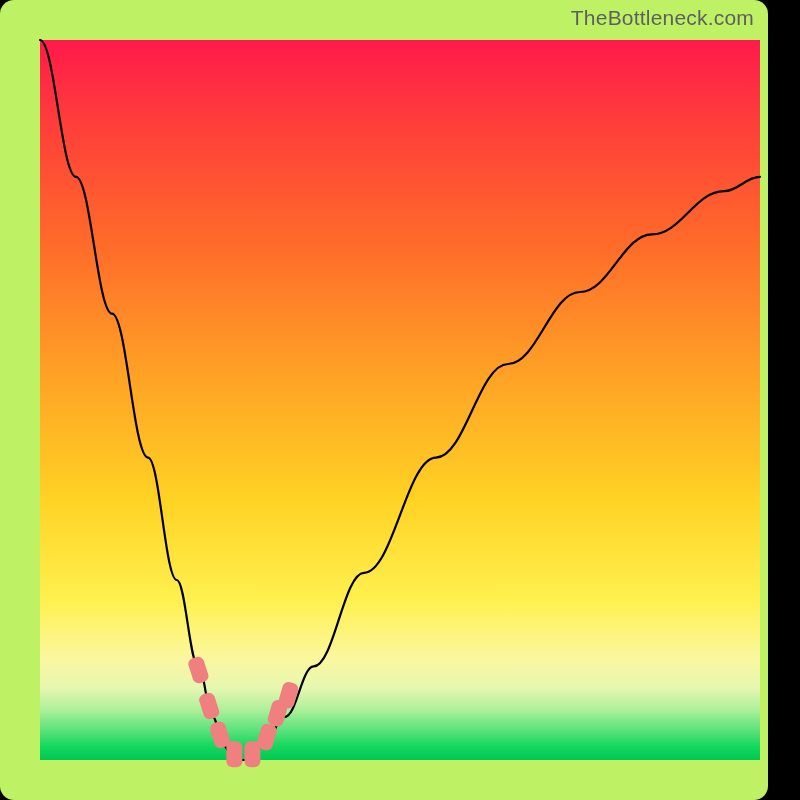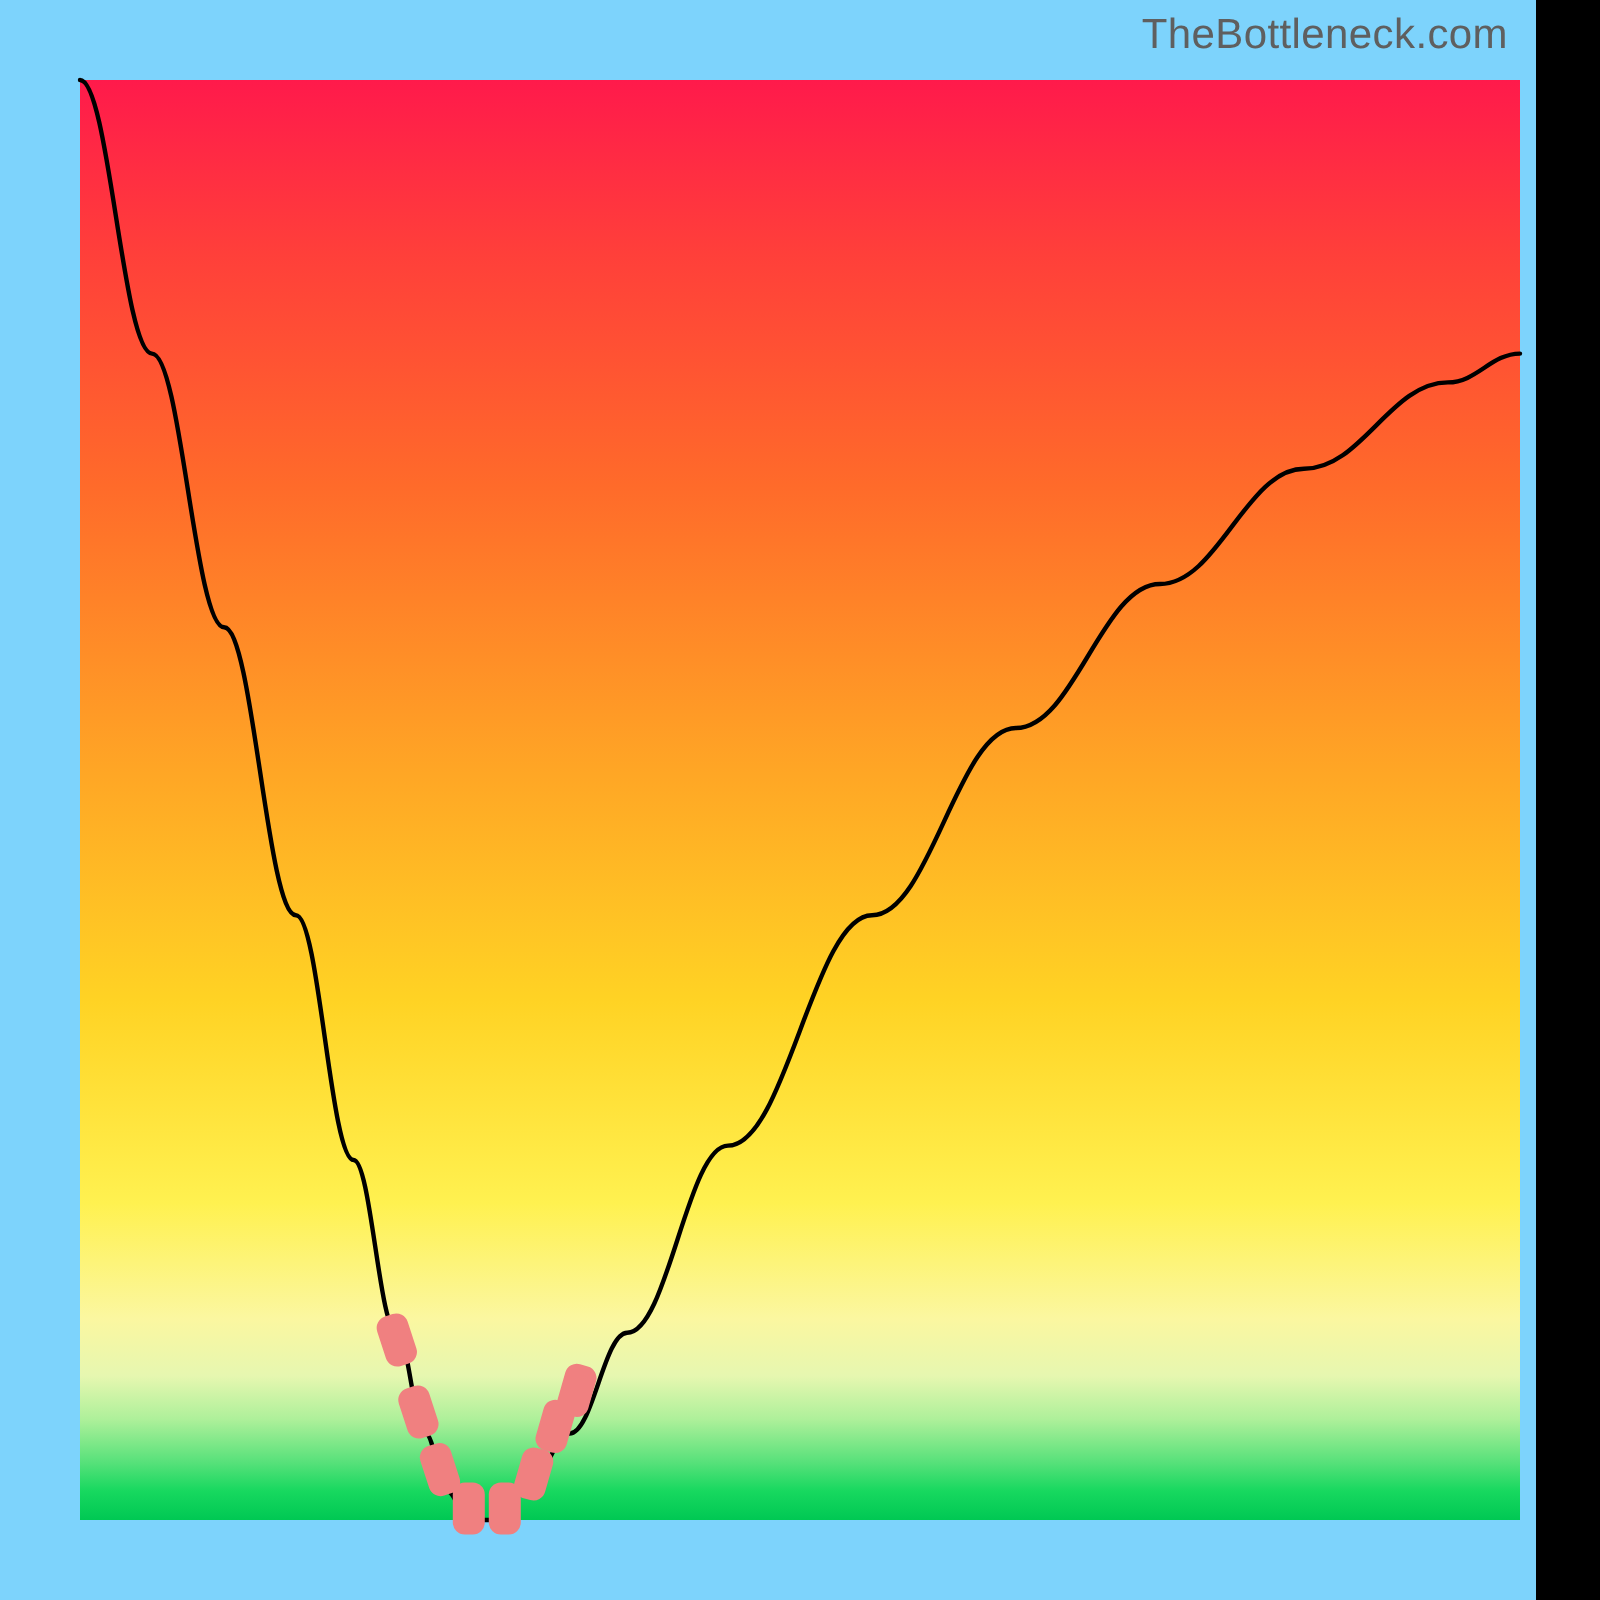--- a/index.html
+++ b/index.html
@@ -10,21 +10,22 @@
     background: #000;
     font-family: Arial, Helvetica, sans-serif;
     overflow: hidden;
   }
   .frame {
     position: absolute;
     left: 0;
     top: 0;
     width: 768px;
     height: 800px;
-    background: #7dd3fc;
+    background: #bef264;
+    border-radius: 14px;
   }
   .plot-area {
     position: absolute;
     left: 40px;
     top: 40px;
     width: 720px;
     height: 720px;
     
     background: linear-gradient(to bottom,
       #ff1a4b 0%,

